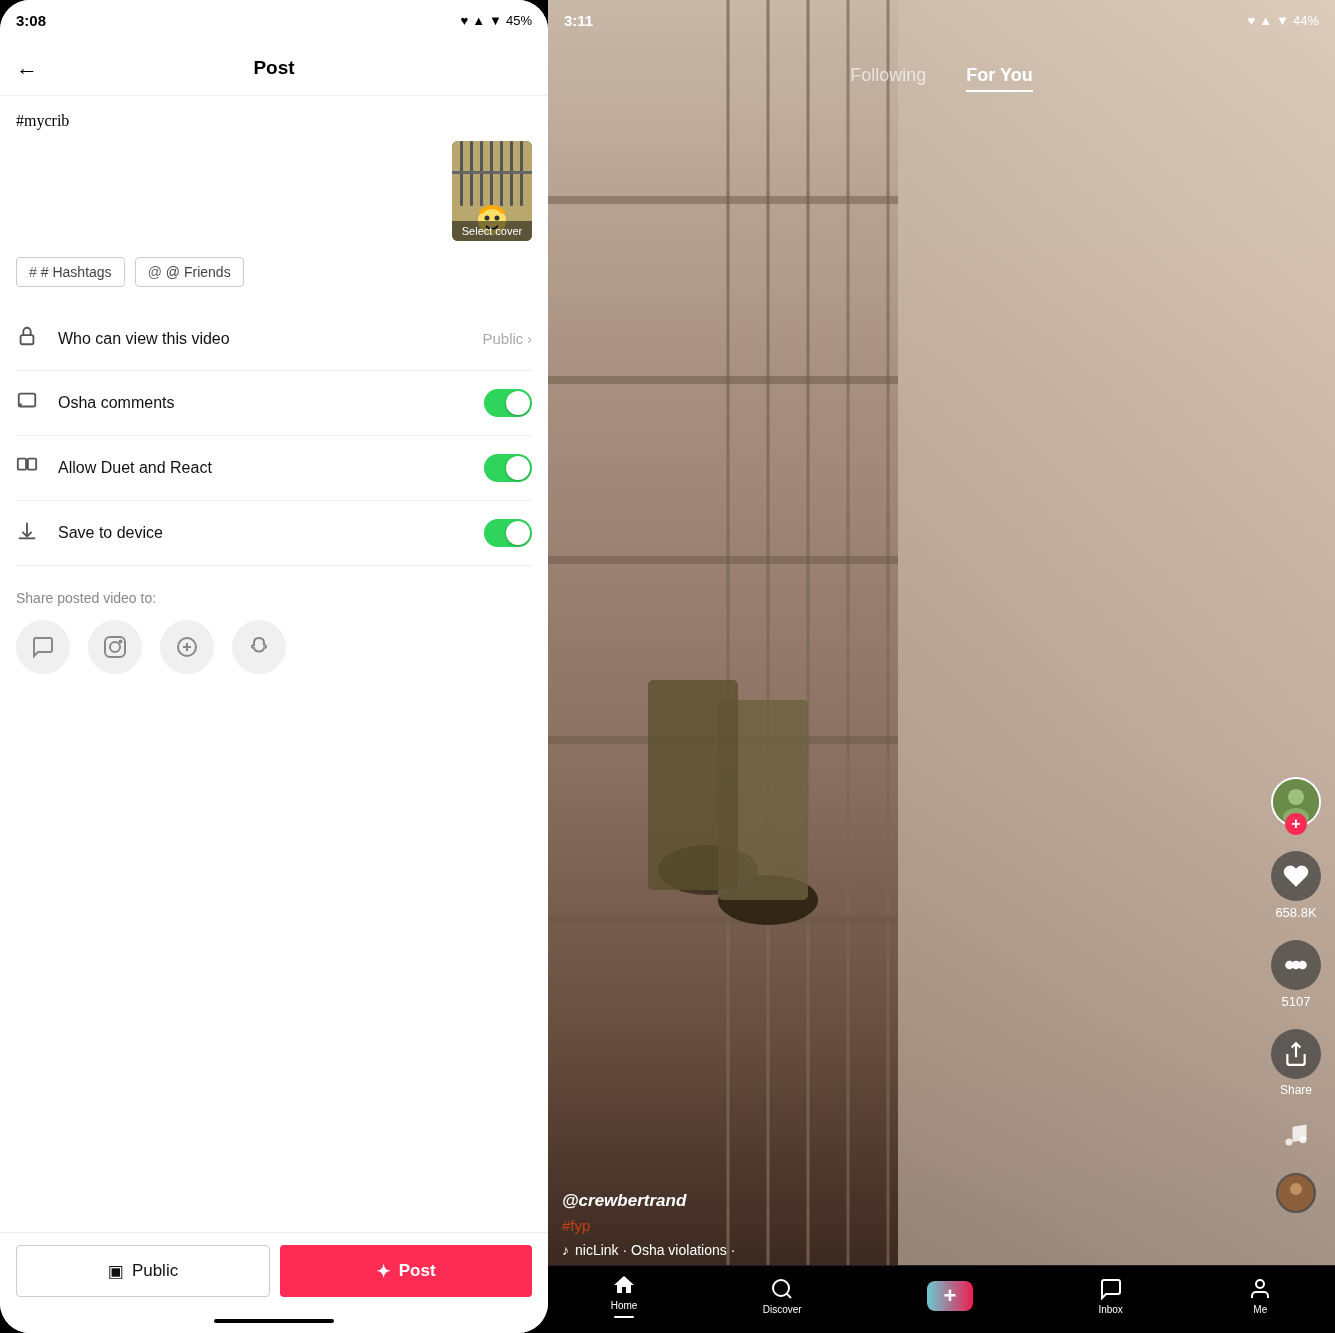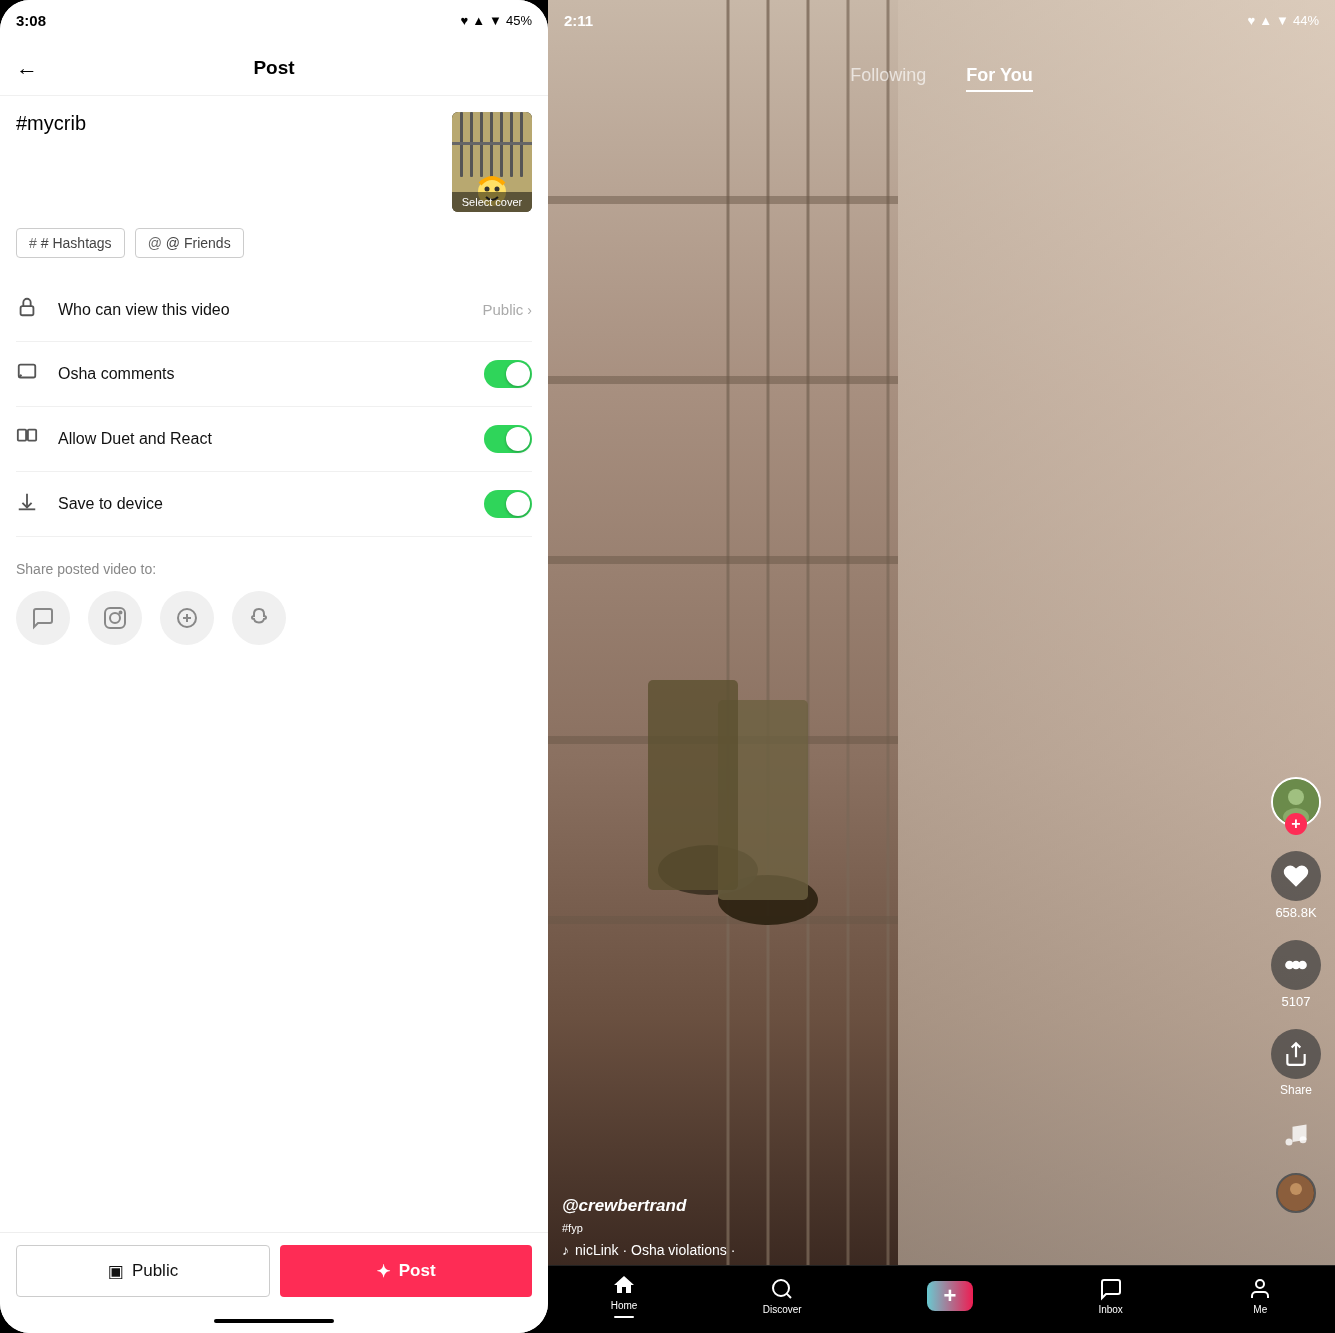--- a/index.html
+++ b/index.html
@@ -76,36 +76,37 @@
     }
 
     .caption-row {
       display: flex;
       align-items: flex-start;
       gap: 12px;
       margin-bottom: 16px;
     }
     .caption-input {
       flex: 1;
-      font-size: 20px;
+      font-size: 16px;
       color: #000;
       min-height: 80px;
       border: none;
       outline: none;
       resize: none;
-      font-family: Liberation Sans, sans-serif;
+      font-family: Liberation Serif, serif;
     }
     .video-thumbnail {
       width: 80px;
       height: 100px;
       background: #222;
       border-radius: 6px;
       position: relative;
       overflow: hidden;
       flex-shrink: 0;
+      margin-top: 29px;
     }
     
     .select-cover-label {
       position: absolute;
       bottom: 0;
       left: 0;
       right: 0;
       background: rgba(0,0,0,0.5);
       color: #fff;
       font-size: 11px;
@@ -425,22 +426,22 @@
       z-index: 10;
     }
     .video-username {
       font-size: 17px;
       font-weight: 700;
       color: #fff;
       margin-bottom: 6px;
       font-style: italic;
     }
     .video-hashtag {
-      font-size: 11px;
-      color: #ffffff;
+      font-size: 15px;
+      color: #c2410c;
       margin-bottom: 8px;
     }
     .video-song {
       display: flex;
       align-items: center;
       gap: 6px;
       font-size: 14px;
       color: #fff;
     }
     .music-icon-small {
@@ -667,21 +668,21 @@
 
   <div class="home-indicator-left">
     <div class="home-bar"></div>
   </div>
 
 </div>
 
 <div class="right-panel">
 
   <div class="status-bar-right">
-    <span class="status-time-right">2:11</span>
+    <span class="status-time-right">3:11</span>
     <div class="status-icons-right">
       <span>♥</span>
       <span>▲</span>
       <span>▼</span>
       <span>44%</span>
     </div>
   </div>
 
   <div class="tiktok-tabs">
     <span class="tiktok-tab">Following</span>

